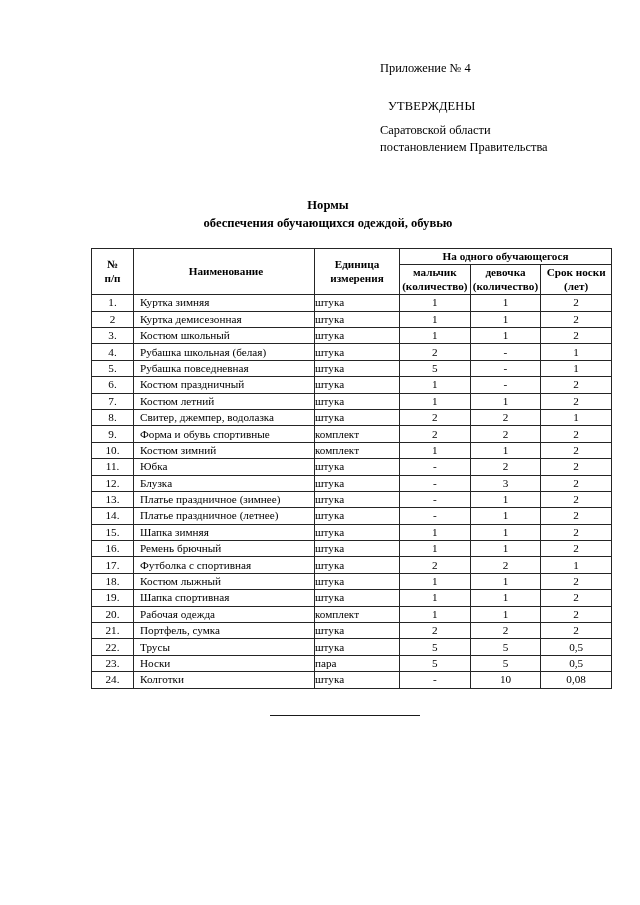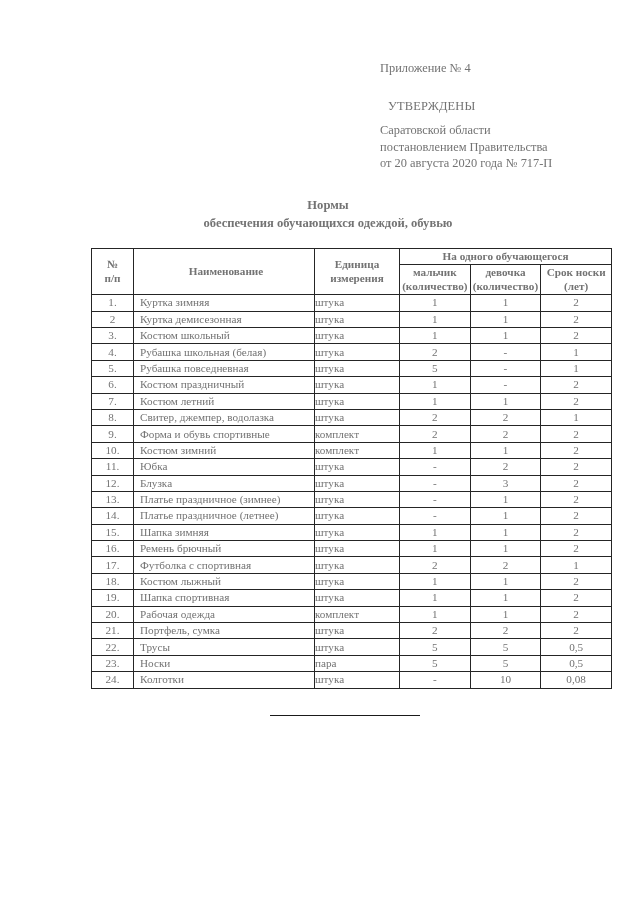--- a/index.html
+++ b/index.html
@@ -7,21 +7,21 @@
     padding: 0;
     background: #8a8a8a;
   }
   .page {
     position: relative;
     width: 640px;
     height: 905px;
     background: #ffffff;
     overflow: hidden;
     font-family: "Liberation Serif", "DejaVu Serif", serif;
-    color: #737373;
+    color: #000000;
     -webkit-font-smoothing: antialiased;
   }
 
   
   .approval-block {
     position: absolute;
     left: 380px;
     top: 60px;
     width: 240px;
     font-size: 12.4px;
@@ -102,21 +102,20 @@
 </head>
 <body>
 
 <div class="page">
 
   <div class="approval-block">
     <p class="appendix-line">Приложение № 4</p>
     <p class="approved-word">УТВЕРЖДЕНЫ</p>
     <p class="approval-line">Саратовской области</p>
     <p class="approval-line">постановлением Правительства</p>
-    <p class="approval-line">от 20 августа 2020 года № 717-П</p>
   </div>
 
   <div class="doc-title">
     <p class="doc-title-line">Нормы</p>
     <p class="doc-title-line">обеспечения обучающихся одеждой, обувью</p>
   </div>
 
   <table class="norms-table">
     <thead>
       <tr>

